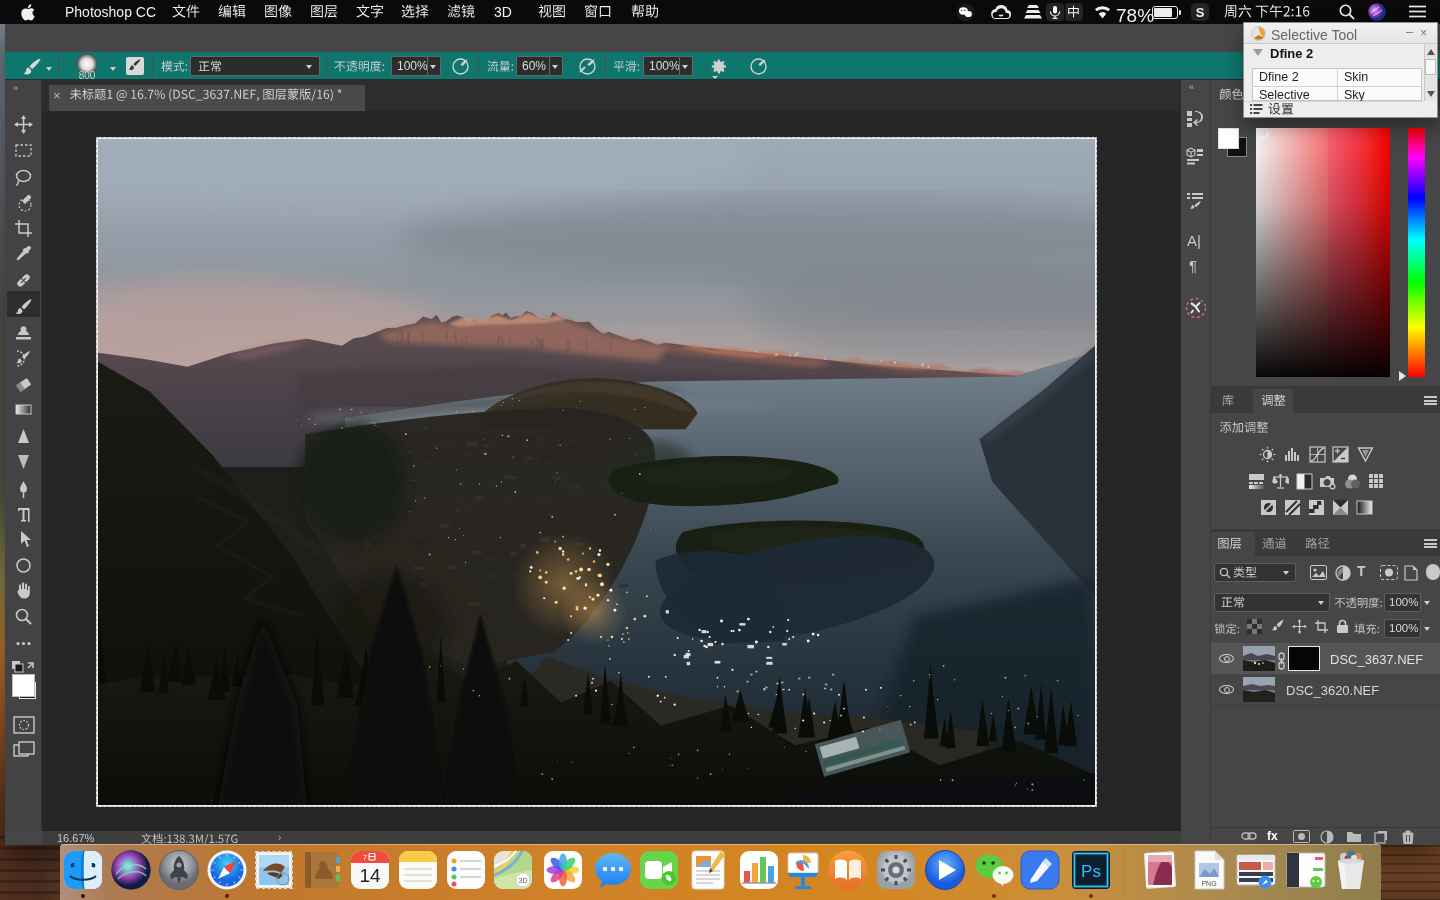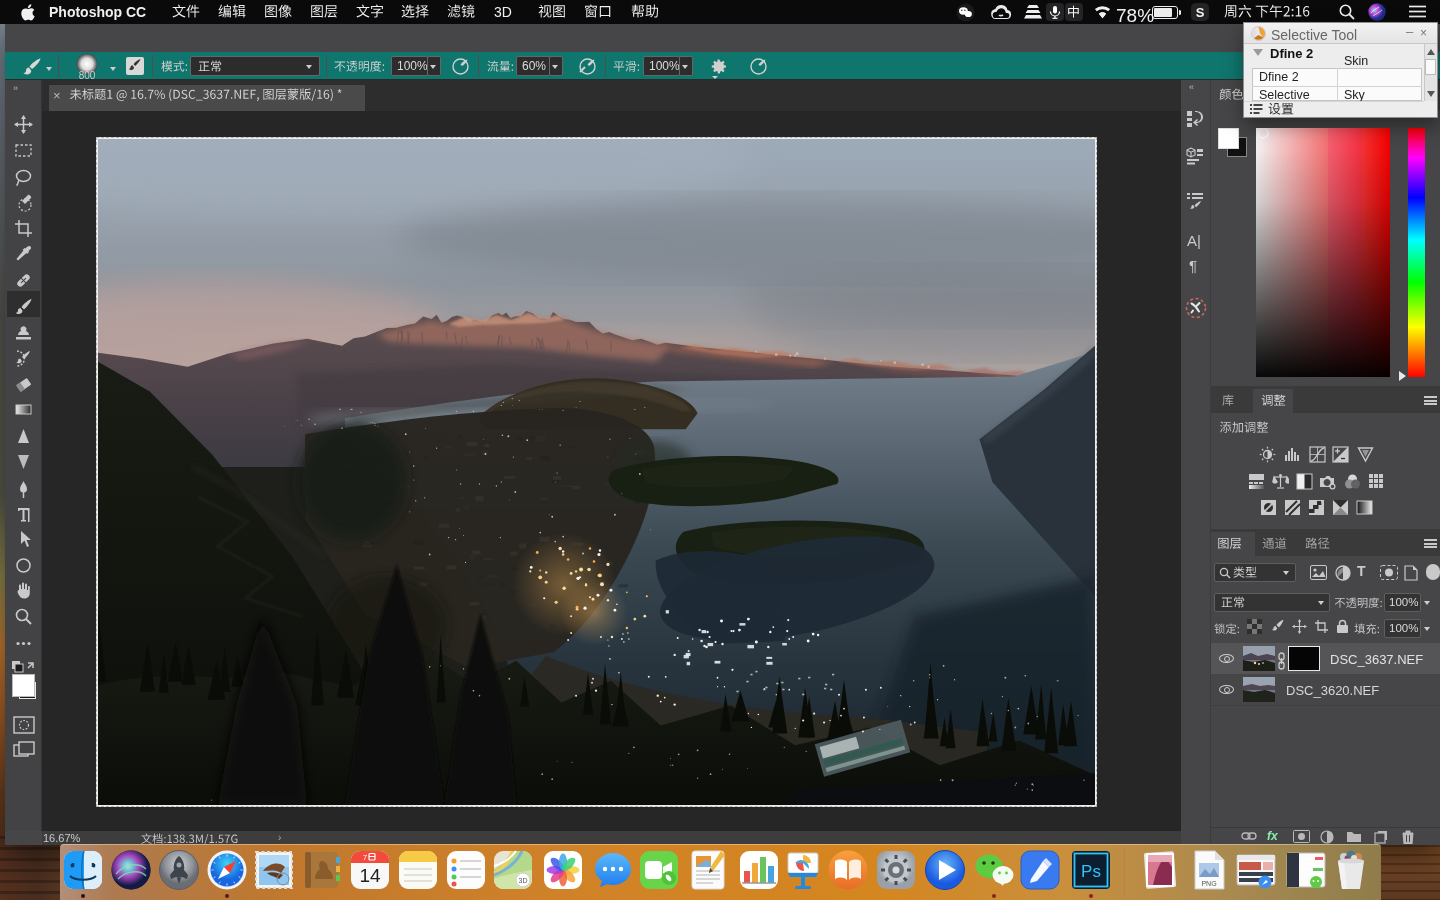--- a/index.html
+++ b/index.html
@@ -805,21 +805,21 @@
 <rect x="668" y="553" width="2.2" height="1.6" fill="#cfd6da" opacity=".8"></rect>
 <rect x="707" y="558" width="2.2" height="1.6" fill="#cfd6da" opacity=".8"></rect>
 <rect x="660" y="535" width="2.2" height="1.6" fill="#cfd6da" opacity=".8"></rect>
 <rect x="670" y="551" width="2.2" height="1.6" fill="#cfd6da" opacity=".8"></rect>
 <rect x="730" y="548" width="2.2" height="1.6" fill="#cfd6da" opacity=".8"></rect>
 </svg>
 </div>
 <div id="ants" class="abs"></div>
 </div>
 <div id="statusbar" class="abs">
-<div class="abs" style="left:1px;top:1px;font-size:11px">16.67%</div>
+<div class="abs" style="left:15px;top:1px;font-size:11px">16.67%</div>
 <div class="cjk" style="left:98px;top:2px">
           <svg width="99" height="12" viewBox="0 -10.12 99.04 12.19">
             <path fill="#c9c9c9" d="M4.9 -9.5C5.2 -8.9 5.6 -8.1 5.7 -7.7L6.7 -8.0C6.5 -8.4 6.1 -9.2 5.8 -9.7ZM0.6 -7.6V-6.8H2.4C3.0 -5.0 4.0 -3.5 5.1 -2.3C3.9 -1.2 2.3 -0.5 0.4 0.1C0.6 0.3 0.9 0.7 1.0 0.9C2.9 0.3 4.5 -0.6 5.8 -1.7C7.1 -0.5 8.6 0.3 10.5 0.8C10.7 0.6 10.9 0.2 11.1 0.0C9.3 -0.4 7.7 -1.2 6.4 -2.3C7.6 -3.5 8.5 -5.0 9.2 -6.8H11.0V-7.6ZM5.8 -2.9C4.7 -4.0 3.9 -5.3 3.3 -6.8H8.2C7.6 -5.2 6.8 -4.0 5.8 -2.9Z M21.3 -8.9C21.0 -8.1 20.6 -6.9 20.2 -6.1L20.8 -5.9C21.3 -6.6 21.7 -7.7 22.1 -8.7ZM16.1 -8.6C16.4 -7.8 16.9 -6.7 17.1 -6.0L17.8 -6.3C17.6 -7.0 17.2 -8.1 16.8 -8.9ZM13.7 -9.7V-7.2H12.0V-6.4H13.6C13.2 -4.8 12.5 -3.0 11.8 -2.0C11.9 -1.8 12.1 -1.5 12.2 -1.2C12.8 -2.0 13.3 -3.3 13.7 -4.6V0.9H14.5V-4.9C14.9 -4.3 15.3 -3.6 15.5 -3.2L16.0 -3.9C15.8 -4.2 14.8 -5.5 14.5 -5.9V-6.4H16.0V-7.2H14.5V-9.7ZM15.7 -0.7V0.1H21.2V0.8H22.0V-5.4H19.5V-9.6H18.6V-5.4H16.0V-4.6H21.2V-3.1H16.1V-2.3H21.2V-0.7Z M24.6 -4.5C25.0 -4.5 25.4 -4.8 25.4 -5.3C25.4 -5.8 25.0 -6.1 24.6 -6.1C24.2 -6.1 23.8 -5.8 23.8 -5.3C23.8 -4.8 24.2 -4.5 24.6 -4.5ZM24.6 0.1C25.0 0.1 25.4 -0.2 25.4 -0.6C25.4 -1.1 25.0 -1.4 24.6 -1.4C24.2 -1.4 23.8 -1.1 23.8 -0.6C23.8 -0.2 24.2 0.1 24.6 0.1Z M27.2 0.0H31.8V-0.9H30.1V-8.4H29.3C28.9 -8.2 28.3 -8.0 27.6 -7.8V-7.2H29.1V-0.9H27.2Z M35.6 0.1C37.1 0.1 38.3 -0.7 38.3 -2.3C38.3 -3.4 37.5 -4.2 36.5 -4.4V-4.5C37.4 -4.8 38.0 -5.5 38.0 -6.5C38.0 -7.8 37.0 -8.6 35.6 -8.6C34.6 -8.6 33.9 -8.2 33.2 -7.6L33.8 -6.9C34.3 -7.4 34.9 -7.7 35.5 -7.7C36.4 -7.7 37.0 -7.2 37.0 -6.4C37.0 -5.5 36.4 -4.8 34.6 -4.8V-4.0C36.6 -4.0 37.2 -3.3 37.2 -2.3C37.2 -1.3 36.5 -0.7 35.5 -0.7C34.6 -0.7 33.9 -1.2 33.5 -1.7L32.9 -1.0C33.5 -0.4 34.3 0.1 35.6 0.1Z M42.2 0.1C43.8 0.1 44.8 -0.8 44.8 -2.0C44.8 -3.2 44.1 -3.8 43.4 -4.2V-4.3C43.9 -4.7 44.5 -5.5 44.5 -6.3C44.5 -7.6 43.6 -8.6 42.2 -8.6C40.9 -8.6 39.9 -7.7 39.9 -6.4C39.9 -5.5 40.4 -4.9 41.0 -4.5V-4.4C40.3 -4.0 39.5 -3.2 39.5 -2.1C39.5 -0.8 40.6 0.1 42.2 0.1ZM42.8 -4.6C41.8 -5.0 40.8 -5.4 40.8 -6.4C40.8 -7.2 41.4 -7.8 42.2 -7.8C43.1 -7.8 43.6 -7.1 43.6 -6.3C43.6 -5.7 43.3 -5.1 42.8 -4.6ZM42.2 -0.6C41.2 -0.6 40.4 -1.3 40.4 -2.2C40.4 -3.0 40.9 -3.7 41.6 -4.1C42.8 -3.6 43.8 -3.2 43.8 -2.1C43.8 -1.2 43.2 -0.6 42.2 -0.6Z M46.9 0.1C47.4 0.1 47.7 -0.2 47.7 -0.6C47.7 -1.1 47.4 -1.4 46.9 -1.4C46.5 -1.4 46.2 -1.1 46.2 -0.6C46.2 -0.2 46.5 0.1 46.9 0.1Z M51.6 0.1C53.1 0.1 54.3 -0.7 54.3 -2.3C54.3 -3.4 53.5 -4.2 52.5 -4.4V-4.5C53.4 -4.8 54.0 -5.5 54.0 -6.5C54.0 -7.8 53.0 -8.6 51.5 -8.6C50.6 -8.6 49.8 -8.2 49.2 -7.6L49.7 -6.9C50.2 -7.4 50.8 -7.7 51.5 -7.7C52.4 -7.7 52.9 -7.2 52.9 -6.4C52.9 -5.5 52.3 -4.8 50.6 -4.8V-4.0C52.5 -4.0 53.2 -3.3 53.2 -2.3C53.2 -1.3 52.5 -0.7 51.5 -0.7C50.5 -0.7 49.9 -1.2 49.4 -1.7L48.9 -1.0C49.4 -0.4 50.3 0.1 51.6 0.1Z M56.1 0.0H57.0V-4.7C57.0 -5.4 57.0 -6.4 56.9 -7.2H56.9L57.6 -5.2L59.2 -0.9H59.9L61.5 -5.2L62.2 -7.2H62.2C62.2 -6.4 62.1 -5.4 62.1 -4.7V0.0H63.1V-8.4H61.8L60.2 -3.9C60.0 -3.3 59.8 -2.7 59.6 -2.2H59.6C59.4 -2.7 59.2 -3.3 59.0 -3.9L57.4 -8.4H56.1Z M64.4 2.1H65.2L68.6 -9.1H67.8Z M69.8 0.0H74.4V-0.9H72.7V-8.4H71.9C71.4 -8.2 70.9 -8.0 70.2 -7.8V-7.2H71.7V-0.9H69.8Z M76.8 0.1C77.2 0.1 77.5 -0.2 77.5 -0.6C77.5 -1.1 77.2 -1.4 76.8 -1.4C76.3 -1.4 76.0 -1.1 76.0 -0.6C76.0 -0.2 76.3 0.1 76.8 0.1Z M81.4 0.1C82.8 0.1 84.1 -0.9 84.1 -2.7C84.1 -4.6 83.0 -5.4 81.6 -5.4C81.1 -5.4 80.7 -5.3 80.3 -5.1L80.5 -7.5H83.7V-8.4H79.6L79.3 -4.5L79.9 -4.1C80.4 -4.5 80.7 -4.6 81.3 -4.6C82.4 -4.6 83.1 -3.9 83.1 -2.7C83.1 -1.5 82.3 -0.7 81.3 -0.7C80.3 -0.7 79.7 -1.2 79.2 -1.7L78.7 -1.0C79.2 -0.4 80.0 0.1 81.4 0.1Z M87.0 0.0H88.1C88.2 -3.3 88.6 -5.3 90.6 -7.8V-8.4H85.3V-7.5H89.4C87.7 -5.2 87.2 -3.2 87.0 0.0Z M95.6 0.1C96.7 0.1 97.6 -0.3 98.2 -0.8V-4.4H95.4V-3.5H97.2V-1.3C96.9 -1.0 96.3 -0.8 95.7 -0.8C93.9 -0.8 92.9 -2.1 92.9 -4.2C92.9 -6.3 94.0 -7.6 95.7 -7.6C96.5 -7.6 97.1 -7.3 97.5 -6.9L98.1 -7.5C97.6 -8.1 96.8 -8.6 95.6 -8.6C93.4 -8.6 91.8 -6.9 91.8 -4.2C91.8 -1.5 93.4 0.1 95.6 0.1Z"></path>
           </svg>
         </div>
 <div class="abs" style="left:236px;top:1px;font-size:10px;color:#aaa">›</div>
 </div>
 <div id="iconstrip" class="abs">
 <div class="abs" style="left:8px;top:2px;color:#b5b5b5;font-size:9px">«</div>
 <svg class="abs" style="left:5px;top:30px" width="18" height="18" viewBox="0 0 18 18">
@@ -1175,21 +1175,21 @@
         </svg>
 <div class="abs" style="left:75px;top:603px;color:#d6d6d6;font-size:13px">DSC_3620.NEF</div>
 <div class="abs" style="left:0;top:625px;width:229px;height:1px;background:#3f3f41"></div>
 <div class="abs" style="left:0;top:747px;width:229px;height:18px;background:#464648;border-top:1px solid #3a3a3b"></div>
 <svg class="abs" style="left:30px;top:750px" width="16" height="12" viewBox="0 0 16 12">
           <g stroke="#b9b9b9" stroke-width="1.3" fill="none">
             <rect x="1" y="3" width="8" height="6" rx="3"></rect>
             <rect x="7" y="3" width="8" height="6" rx="3"></rect>
           </g>
         </svg>
-<div class="abs" style="left:56px;top:749px;color:#86efac;font-size:12px;font-style:italic;font-weight:bold">fx</div>
+<div class="abs" style="left:56px;top:749px;color:#ffffff;font-size:12px;font-weight:bold">fx</div>
 <svg class="abs" style="left:82px;top:750px" width="17" height="13" viewBox="0 0 17 13">
           <rect x=".5" y=".5" width="16" height="12" rx="1" fill="none" stroke="#b9b9b9"></rect>
           <circle cx="8.5" cy="6.5" r="3.5" fill="#b9b9b9"></circle>
         </svg>
 <svg class="abs" style="left:109px;top:750px" width="14" height="14" viewBox="0 0 14 14">
           <circle cx="7" cy="7" r="6" fill="none" stroke="#b9b9b9" stroke-width="1.2"></circle>
           <path fill="#b9b9b9" d="M7 1a6 6 0 0 1 0 12z"></path>
         </svg>
 <svg class="abs" style="left:135px;top:750px" width="16" height="13" viewBox="0 0 16 13">
           <path fill="#b9b9b9" d="M1 2h5l2 2h7v8H1z"></path>
@@ -1204,21 +1204,21 @@
             <line x1="4.5" y1="5" x2="4.5" y2="12"></line>
             <line x1="7.5" y1="5" x2="7.5" y2="12"></line>
           </g>
         </svg>
 </div>
 </div>
 <div id="menubar" class="abs">
 <svg class="abs" style="left:20px;top:4px" width="15" height="17" viewBox="0 0 15 17">
 <path fill="#f0f0f0" d="M12.5 9.1c0-2.1 1.7-3.1 1.8-3.2-1-1.4-2.5-1.6-3-1.6-1.3-.1-2.5.8-3.2.8-.6 0-1.6-.7-2.7-.7C4 4.4 2.7 5.2 2 6.4c-1.4 2.5-.4 6.1 1 8.1.7 1 1.5 2.1 2.6 2 1-.1 1.4-.7 2.7-.7s1.6.7 2.7.7c1.1 0 1.8-1 2.5-2 .8-1.1 1.1-2.2 1.1-2.3 0 0-2.1-.8-2.1-3.1zM10.4 3c.6-.7 1-1.7.9-2.7-.9 0-1.9.6-2.5 1.3-.5.6-1 1.6-.9 2.6 1 .1 2-.5 2.5-1.2z"></path>
       </svg>
-<div class="mtxt" style="left:49px;font-weight:bold;font-size:14px">Photoshop CC</div>
+<div class="mtxt" style="left:65px;font-weight:normal;font-size:14px">Photoshop CC</div>
 <div class="cjk" style="left:172px;top:4px">
         <svg width="28" height="15" viewBox="0 -12.32 28.00 14.84">
           <path fill="#f0f0f0" d="M5.9 -11.5C6.3 -10.8 6.8 -9.9 7.0 -9.3L8.1 -9.7C7.9 -10.3 7.4 -11.2 7.0 -11.9ZM0.7 -9.3V-8.3H2.9C3.7 -6.1 4.8 -4.3 6.3 -2.8C4.7 -1.5 2.8 -0.6 0.5 0.1C0.7 0.4 1.1 0.8 1.2 1.1C3.5 0.3 5.4 -0.7 7.0 -2.0C8.6 -0.6 10.5 0.4 12.8 1.0C13.0 0.7 13.3 0.3 13.5 0.1C11.3 -0.5 9.4 -1.5 7.8 -2.8C9.3 -4.3 10.3 -6.0 11.1 -8.3H13.4V-9.3ZM7.1 -3.5C5.7 -4.9 4.7 -6.5 4.0 -8.3H10.0C9.3 -6.4 8.3 -4.8 7.1 -3.5Z M18.4 -4.8V-3.8H22.5V1.1H23.5V-3.8H27.3V-4.8H23.5V-7.9H26.7V-8.9H23.5V-11.6H22.5V-8.9H20.6C20.8 -9.5 20.9 -10.2 21.1 -10.8L20.0 -11.1C19.7 -9.2 19.1 -7.4 18.3 -6.3C18.6 -6.1 19.0 -5.9 19.2 -5.7C19.6 -6.3 19.9 -7.1 20.2 -7.9H22.5V-4.8ZM17.8 -11.7C17.0 -9.6 15.8 -7.5 14.4 -6.1C14.6 -5.9 14.9 -5.3 15.1 -5.1C15.5 -5.6 15.9 -6.1 16.3 -6.7V1.1H17.3V-8.4C17.9 -9.3 18.4 -10.4 18.7 -11.4Z"></path>
         </svg>
       </div>
 <div class="cjk" style="left:218px;top:4px">
         <svg width="28" height="15" viewBox="0 -12.32 28.00 14.84">
           <path fill="#f0f0f0" d="M0.6 -0.8 0.8 0.2C2.0 -0.3 3.4 -0.9 4.8 -1.4L4.6 -2.3C3.1 -1.7 1.6 -1.1 0.6 -0.8ZM0.9 -5.9C1.1 -6.0 1.4 -6.1 2.9 -6.3C2.3 -5.4 1.8 -4.7 1.6 -4.4C1.2 -3.9 0.9 -3.5 0.6 -3.5C0.7 -3.2 0.9 -2.7 1.0 -2.5C1.2 -2.7 1.7 -2.9 4.7 -3.6C4.7 -3.8 4.7 -4.2 4.7 -4.4L2.3 -3.9C3.3 -5.2 4.3 -6.8 5.1 -8.4L4.2 -8.8C4.0 -8.3 3.7 -7.8 3.4 -7.2L1.9 -7.1C2.7 -8.3 3.4 -9.9 4.0 -11.4L3.0 -11.8C2.5 -10.1 1.6 -8.2 1.3 -7.8C1.0 -7.3 0.8 -6.9 0.5 -6.9C0.6 -6.6 0.8 -6.1 0.9 -5.9ZM8.7 -4.9V-2.8H7.6V-4.9ZM9.5 -4.9H10.4V-2.8H9.5ZM6.7 -5.8V1.0H7.6V-2.0H8.7V0.7H9.5V-2.0H10.4V0.6H11.2V-2.0H12.2V0.1C12.2 0.2 12.2 0.2 12.1 0.2C12.0 0.2 11.7 0.2 11.4 0.2C11.5 0.4 11.6 0.8 11.6 1.0C12.1 1.0 12.5 1.0 12.7 0.9C13.0 0.7 13.0 0.5 13.0 0.1V-5.8L12.2 -5.8ZM11.2 -4.9H12.2V-2.8H11.2ZM8.5 -11.6C8.7 -11.2 8.9 -10.7 9.1 -10.2H5.8V-7.2C5.8 -5.1 5.7 -1.9 4.4 0.3C4.6 0.4 5.0 0.7 5.2 0.9C6.5 -1.4 6.7 -4.7 6.8 -7.0H12.9V-10.2H10.2C10.0 -10.7 9.8 -11.4 9.5 -11.8ZM6.8 -9.4H11.9V-7.9H6.8Z M21.7 -10.5H25.5V-9.1H21.7ZM20.7 -11.3V-8.3H26.5V-11.3ZM15.1 -4.6C15.2 -4.8 15.7 -4.8 16.1 -4.8H17.4V-2.8L14.6 -2.3L14.8 -1.3L17.4 -1.8V1.1H18.4V-2.0L20.0 -2.4L19.9 -3.3L18.4 -3.0V-4.8H19.7V-5.8H18.4V-8.0H17.4V-5.8H16.1C16.5 -6.8 16.9 -7.9 17.2 -9.1H19.8V-10.1H17.5C17.6 -10.6 17.7 -11.1 17.8 -11.6L16.7 -11.8C16.7 -11.2 16.6 -10.7 16.4 -10.1H14.7V-9.1H16.2C15.9 -8.0 15.6 -7.1 15.5 -6.7C15.2 -6.1 15.1 -5.6 14.8 -5.6C14.9 -5.3 15.1 -4.8 15.1 -4.6ZM25.4 -6.6V-5.4H21.8V-6.6ZM19.6 -1.1 19.8 -0.1 25.4 -0.6V1.1H26.4V-0.6L27.4 -0.7L27.4 -1.6L26.4 -1.5V-6.6H27.3V-7.5H19.9V-6.6H20.9V-1.1ZM25.4 -4.6V-3.4H21.8V-4.6ZM25.4 -2.6V-1.5L21.8 -1.2V-2.6Z"></path>
         </svg>
       </div>
@@ -1647,21 +1647,21 @@
       </svg>
 <div class="abs" style="left:27px;top:4px;font-size:14px;color:#666">Selective Tool</div>
 <div class="abs" style="left:162px;top:1px;font-size:13px;color:#777">–</div>
 <div class="abs" style="left:176px;top:3px;font-size:12px;color:#777">×</div>
 <div class="abs" style="left:9px;top:26px;width:0;height:0;border-left:5px solid transparent;border-right:5px solid transparent;border-top:7px solid #9a9a9a"></div>
 <div class="abs" style="left:26px;top:23px;font-size:13px;font-weight:bold;color:#111">Dfine 2</div>
 <div class="abs" style="left:8px;top:45px;width:170px;height:33px;border:1px solid #c4c4c4;background:#fbfbfb"></div>
 <div class="abs" style="left:8px;top:63px;width:170px;height:1px;background:#d2d2d2"></div>
 <div class="abs" style="left:93px;top:45px;width:1px;height:33px;background:#d2d2d2"></div>
 <div class="abs" style="left:15px;top:47px;font-size:12.5px;color:#222">Dfine 2</div>
-<div class="abs" style="left:100px;top:31px;font-size:12.5px;color:#222">Skin</div>
+<div class="abs" style="left:100px;top:47px;font-size:12.5px;color:#222">Skin</div>
 <div class="abs" style="left:15px;top:65px;font-size:12.5px;color:#222">Selective</div>
 <div class="abs" style="left:100px;top:65px;font-size:12.5px;color:#222">Sky</div>
 <div class="abs" style="left:180px;top:21px;width:13px;height:57px;background:#e4e4e4;border-left:1px solid #c8c8c8"></div>
 <div class="abs" style="left:183px;top:26px;width:0;height:0;border-left:4px solid transparent;border-right:4px solid transparent;border-bottom:6px solid #555"></div>
 <div class="abs" style="left:181px;top:36px;width:11px;height:16px;background:#fafafa;border:1px solid #bbb"></div>
 <div class="abs" style="left:183px;top:68px;width:0;height:0;border-left:4px solid transparent;border-right:4px solid transparent;border-top:6px solid #555"></div>
 <div class="abs" style="left:0px;top:78px;width:180px;height:16px;background:#ededee;border-top:1px solid #d5d5d5"></div>
 <svg class="abs" style="left:6px;top:81px" width="13" height="11" viewBox="0 0 13 11">
         <g fill="#444">
           <rect x="0" y="0" width="2" height="2"></rect>

